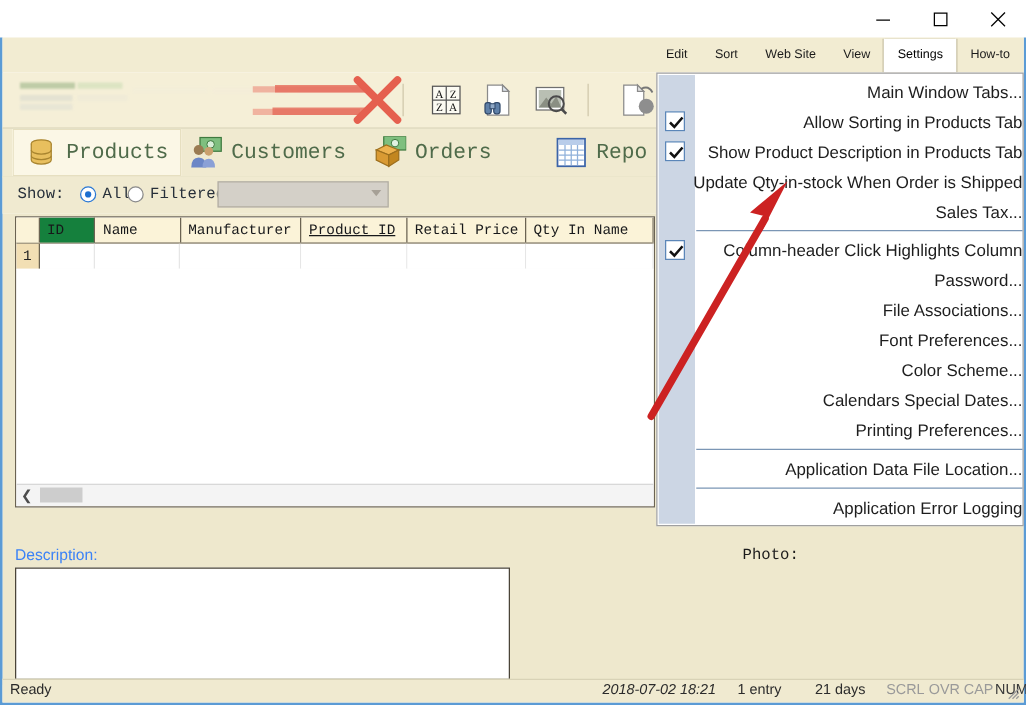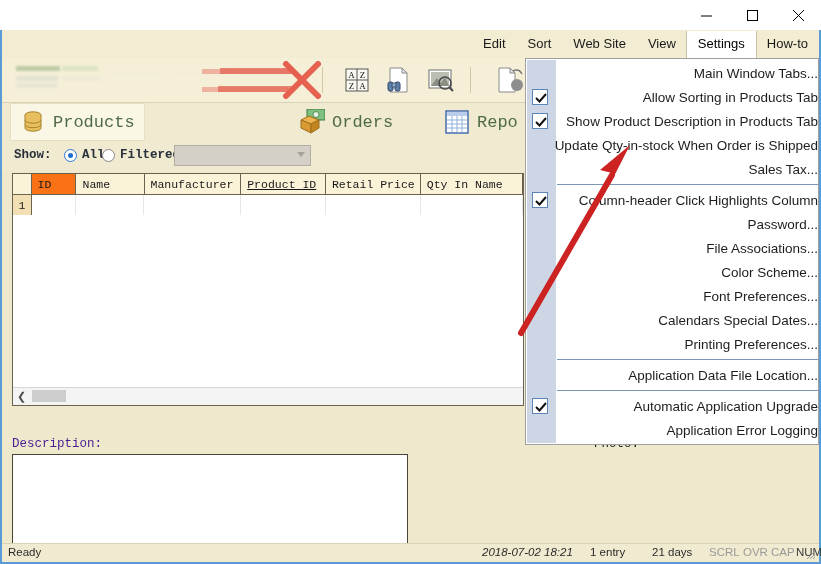--- a/index.html
+++ b/index.html
@@ -26,21 +26,21 @@
   
   .wleft{position:absolute;left:0;top:0;width:2px;height:564px;background:#5b9bd5;}
   .wbottom{position:absolute;left:0;bottom:0;width:821px;height:2px;background:#5b9bd5;}
   .wright{position:absolute;right:0;top:0;width:2px;height:564px;background:#5b9bd5;}
 
   
   .menubar{
     position:absolute;left:2px;top:30px;width:817px;height:28px;
     background:#f2ecd2;
     display:flex;align-items:center;justify-content:flex-end;
-    font-size:13px;color:#1a1a1a;
+    font-size:10px;color:#1a1a1a;
   }
   .menubar .mi{
     padding:5px 11px 6px 11px;margin:0;line-height:16px;white-space:nowrap;
   }
   .menubar .mi.active{
     background:#ffffff;color:#000;
     box-shadow:-1px 0 0 #c9c2a5, 1px 0 0 #c9c2a5;
   }
   .menubar .spacer{flex:1 1 auto;}
 
@@ -69,21 +69,21 @@
     padding:0 10px;color:#4f6b4a;font-family:"Liberation Mono",monospace;font-size:17px;
   }
   .tab.sel{background:#fbf7e6;box-shadow:inset 0 0 0 1px #e6dfc0;}
   .tabicon{width:26px;height:26px;position:relative;flex:0 0 26px;}
 
   
   .showrow{
     position:absolute;left:2px;top:141px;width:817px;height:30px;background:#f0ead0;
     font-family:"Liberation Mono",monospace;font-size:12.5px;color:#27303a;
   }
-  .showrow .lbl{position:absolute;top:7px;font-weight:bold;}
+  .showrow .lbl{position:absolute;top:7px;}
   .radio{
     position:absolute;top:8px;width:13px;height:13px;border-radius:50%;
     background:#fff;border:1px solid #8a8a8a;box-sizing:border-box;
   }
   .radio.on::after{
     content:"";position:absolute;left:3px;top:3px;width:5px;height:5px;border-radius:50%;
     background:#1c6fd0;
   }
   .radio.on{border-color:#2a78d4;}
   .combo{
@@ -100,21 +100,21 @@
     position:absolute;left:12px;top:173px;width:512px;height:233px;
     background:#ffffff;border:1px solid #6b6352;box-sizing:border-box;overflow:hidden;
   }
   .ghead{display:flex;height:20px;background:#fbf3d8;border-bottom:1px solid #6b6352;}
   .gh{
     border-right:1px solid #6b6352;box-sizing:border-box;
     font-family:"Liberation Mono",monospace;font-size:11.5px;color:#17181a;
     display:flex;align-items:center;padding-left:6px;position:relative;white-space:nowrap;
   }
   .gh.corner{background:#fbf3d8;}
-  .gh.sel{background:#f97316;}
+  .gh.sel{background:#15803d;}
   .grow{display:flex;height:20px;border-bottom:1px solid #efefef;}
   .gc{border-right:1px solid #e6e6e6;box-sizing:border-box;background:#fff;}
   .gc.rowhdr{
     background:#f2dfb4;border-right:1px solid #6b6352;
     font-family:"Liberation Mono",monospace;font-size:11.5px;color:#222;
     display:flex;align-items:center;justify-content:center;
   }
   .gfill{position:absolute;left:0;right:0;top:41px;bottom:17px;background:#fff;}
   .hscroll{
     position:absolute;left:0;right:0;bottom:0;height:17px;background:#f4f4f4;
@@ -122,21 +122,21 @@
   }
   .hsleft{
     position:absolute;left:0;top:0;width:17px;height:16px;
     display:flex;align-items:center;justify-content:center;color:#4d4d4d;font-size:11px;
   }
   .hsthumb{position:absolute;left:19px;top:2px;width:34px;height:12px;background:#cdcdcd;}
 
   
   .desc-lbl{
     position:absolute;left:12px;top:437px;
-    font-family:Liberation Mono, monospace;font-size:12.5px;color:#4c1d95;
+    font-family:Liberation Sans, sans-serif;font-size:12.5px;color:#3b82f6;
   }
   .desc-box{
     position:absolute;left:12px;top:454px;width:396px;height:90px;
     background:#ffffff;border:1px solid #4a4438;box-sizing:border-box;
   }
   .photo-lbl{
     position:absolute;left:594px;top:437px;
     font-family:"Liberation Mono",monospace;font-size:12.5px;color:#1b1b1b;
   }
 
@@ -303,20 +303,33 @@
         <svg width="26" height="26" viewBox="0 0 26 26">
           <ellipse cx="13" cy="6" rx="8" ry="3.2" fill="#e8bf5e" stroke="#a8842e" stroke-width="1"></ellipse>
           <path d="M5 6 v13 a8 3.2 0 0 0 16 0 v-13" fill="#e8bf5e" stroke="#a8842e" stroke-width="1"></path>
           <path d="M5 11 a8 3.2 0 0 0 16 0" fill="none" stroke="#a8842e" stroke-width="1"></path>
           <path d="M5 15.5 a8 3.2 0 0 0 16 0" fill="none" stroke="#a8842e" stroke-width="1"></path>
         </svg>
       </span>
       <span>Products</span>
     </div>
 
+    <div class="tab" style="left:140px;">
+      <span class="tabicon">
+        <svg width="26" height="26" viewBox="0 0 26 26">
+          <rect x="8" y="1" width="17" height="11" fill="#7fbf7f" stroke="#3f7a3f" stroke-width="1"></rect>
+          <circle cx="16.5" cy="6.5" r="3" fill="#d8efd8" stroke="#3f7a3f" stroke-width=".8"></circle>
+          <circle cx="7" cy="11" r="4" fill="#9a7b52"></circle>
+          <path d="M1 25 q0 -8 6 -8 q6 0 6 8 z" fill="#6b86c6"></path>
+          <circle cx="15" cy="12" r="3.5" fill="#caa06d"></circle>
+          <path d="M10 25 q0 -7 5 -7 q5 0 5 7 z" fill="#8aa0d6"></path>
+        </svg>
+      </span>
+      <span>Customers</span>
+    </div>
 
     <div class="tab" style="left:287px;">
       <span class="tabicon">
         <svg width="26" height="26" viewBox="0 0 26 26">
           <rect x="8" y="0" width="18" height="11" fill="#7fbf7f" stroke="#3f7a3f" stroke-width="1"></rect>
           <circle cx="17" cy="5.5" r="3" fill="#e2f2e2" stroke="#3f7a3f" stroke-width=".8"></circle>
           <path d="M2 11 l8 -4 l10 4 l-8 4 z" fill="#edb24e" stroke="#9d6f1d" stroke-width="1"></path>
           <path d="M2 11 v8 l10 5 v-9 z" fill="#d99a33" stroke="#9d6f1d" stroke-width="1"></path>
           <path d="M12 15 v9 l8 -5 v-8 z" fill="#c2861f" stroke="#9d6f1d" stroke-width="1"></path>
         </svg>
@@ -453,49 +466,41 @@
 
     <div class="dd-item">
       <span>Password...</span>
     </div>
 
     <div class="dd-item">
       <span>File Associations...</span>
     </div>
 
     <div class="dd-item">
+      <span>Font Preferences...</span>
+    </div>
+
+    <div class="dd-item">
       <span>Color Scheme...</span>
     </div>
 
     <div class="dd-item">
-      <span>Font Preferences...</span>
-    </div>
-
-    <div class="dd-item">
       <span>Calendars Special Dates...</span>
     </div>
 
     <div class="dd-item">
       <span>Printing Preferences...</span>
     </div>
     <div class="dd-sep"></div>
 
     <div class="dd-item">
       <span>Application Data File Location...</span>
     </div>
     <div class="dd-sep"></div>
 
-    <div class="dd-item">
-      <span class="dd-check">
-        <svg width="14" height="14" viewBox="0 0 14 14">
-            <path d="M2 7 L5.5 10.5 L12 3" fill="none" stroke="#111" stroke-width="2"></path>
-          </svg>
-      </span>
-      <span>Automatic Application Upgrade</span>
-    </div>
 
     <div class="dd-item">
       <span>Application Error Logging</span>
     </div>
   </div>
 
   <div class="annot">
     <svg width="821" height="564" viewBox="0 0 821 564">
       <g>
         <line x1="521" y1="333" x2="612" y2="175" stroke="#cc2222" stroke-width="6" stroke-linecap="round"></line>

